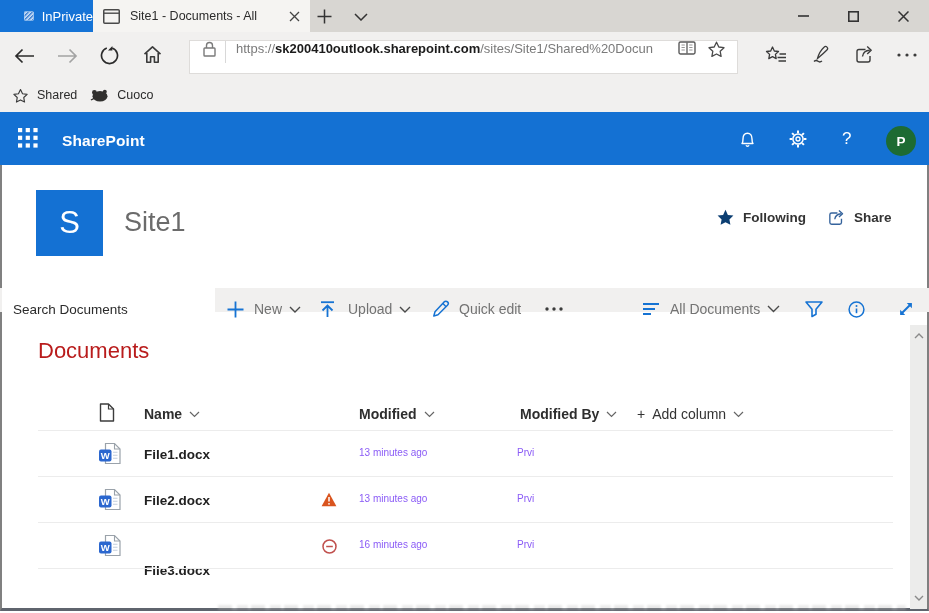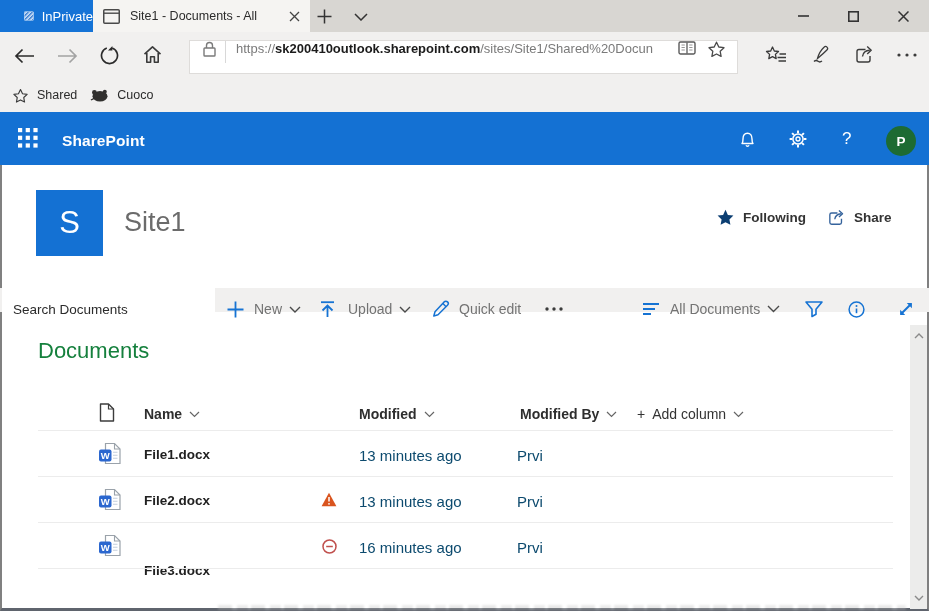--- a/index.html
+++ b/index.html
@@ -26,22 +26,22 @@
 .avatar { position:absolute; left:886px; top:14px; width:30px; height:30px; border-radius:50%; background:#1d6b33; color:#fff; font-size:13.5px; font-weight:bold; display:flex; align-items:center; justify-content:center; }
 
 .tile { position:absolute; left:36px; top:190px; width:67px; height:66px; background:#1471d3; color:#fff; display:flex; align-items:center; justify-content:center; font-size:31px; font-weight:300; }
 .sitename { position:absolute; left:124px; top:207px; font-size:27px; color:#6b6b6b; }
 .hitem { position:absolute; display:flex; align-items:center; font-size:13.5px; color:#333;font-weight:bold; }
 
 .cmdrow { position:absolute; left:0; top:288px; width:100%; height:24px; background:#f1f0ef; }
 .searchbox { position:absolute; left:2px; top:0px; width:213px; height:42px; background:#fff; display:flex; align-items:center; padding-left:11px; font-size:13.5px; color:#2b2b2b; }
 .cmditem { position:absolute; top:0; height:42px; display:flex; align-items:center; font-size:14px; color:#737373; }
 
-.dochead { position:absolute; left:38px; top:338px; font-size:22px; color:#15803d; }
-.cell { position:absolute; font-size:15px; color:#0c4a6e; white-space:nowrap; }
+.dochead { position:absolute; left:38px; top:338px; font-size:22px; color:#b91c1c; }
+.cell { position:absolute; font-size:10px; color:#8b5cf6; white-space:nowrap; }
 .hcell { position:absolute; font-size:14px; color:#2e2e2e; font-weight:bold; white-space:nowrap; display:flex; align-items:center; }
 .fname { font-weight:bold; color:#212121; font-size:13.5px; }
 .hline { position:absolute; left:38px; width:855px; height:1px; background:#ececec; }
 
 .sbar { position:absolute; left:910px; top:325px; width:17px; height:284px; background:#ececeb; }
 .botline { position:absolute; left:218px; top:605px; width:688px; height:5px; background:repeating-linear-gradient(90deg,#b9b9b9 0 14px,#fff 14px 19px,#c4c4c4 19px 30px,#fff 30px 33px); filter:blur(1px); opacity:0.32; }
 svg { display:block; }
 .chevd { margin-left:7px; }
 </style>
 </head>

